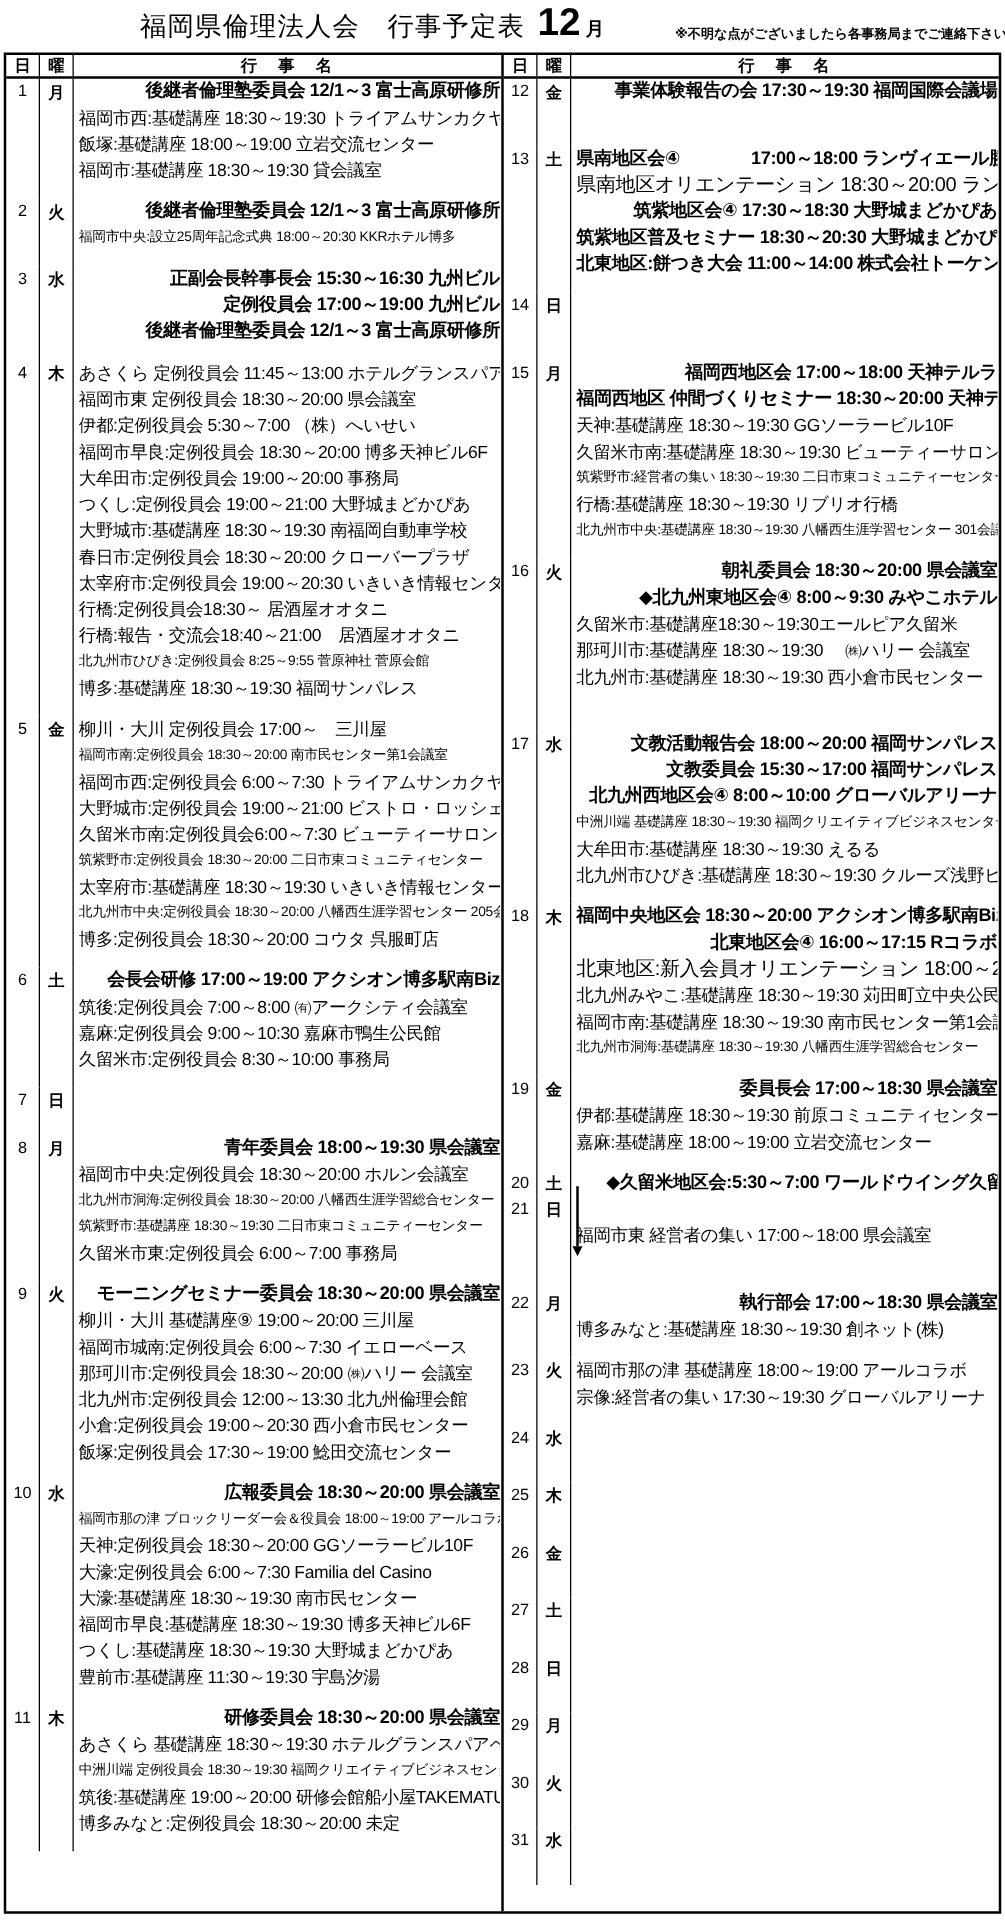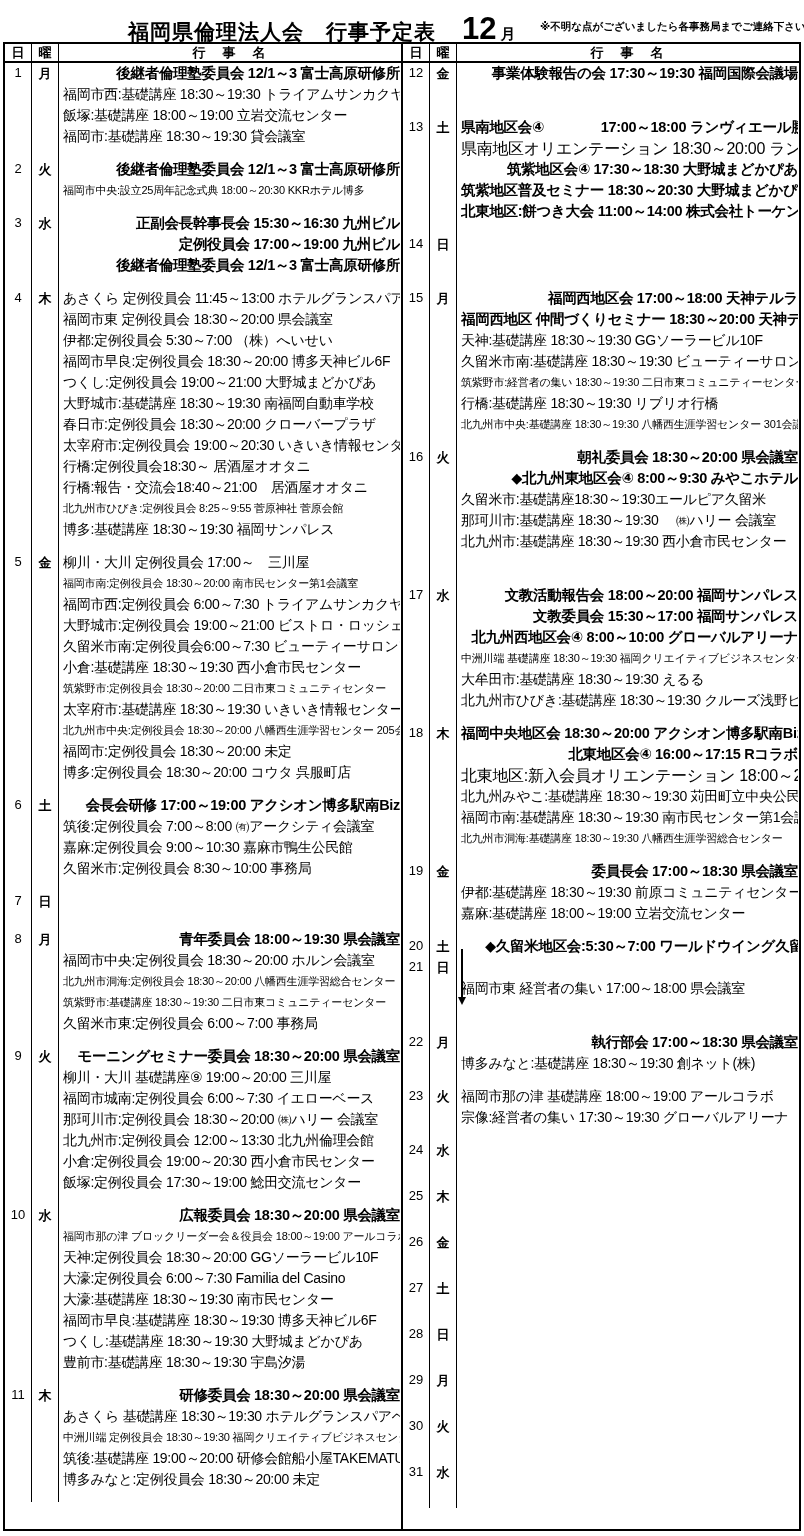--- a/index.html
+++ b/index.html
@@ -3,21 +3,21 @@
 <meta charset="utf-8">
 <style>
   html,body{margin:0;padding:0;background:#fff;}
   body{width:804px;height:1536px;overflow:hidden;color:#000;
        font-family:"Liberation Sans","DejaVu Sans",sans-serif;position:relative;}
   .sheet{position:absolute;inset:0;background:#fff;}
 
   
   .top{position:relative;height:42px;}
   .title-row{position:absolute;left:112px;top:2px;display:flex;align-items:baseline;white-space:nowrap;}
-  .title-row h1{margin:16px;font-size:21px;font-weight:bold;letter-spacing:1px;}
+  .title-row h1{margin:0;font-size:21px;font-weight:normal;letter-spacing:1px;}
   .month-num{font-size:31px;font-weight:bold;margin-left:10px;line-height:1;}
   .month-unit{font-size:15px;font-weight:bold;margin-left:4px;}
   .contact-note{position:absolute;left:540px;top:20px;font-size:10.5px;font-weight:bold;white-space:nowrap;}
   .abbr-note{position:absolute;left:56px;top:42px;font-size:11px;font-weight:bold;white-space:nowrap;}
 
   
   .cal{position:absolute;left:3px;right:3px;top:42px;bottom:5px;border:2px solid #000;display:flex;background:#fff;}
   .half{width:50%;display:flex;flex-direction:column;min-width:0;}
   .half.left{border-right:2px solid #000;}
   .thead{display:grid;grid-template-columns:27px 27px 1fr;border-bottom:2px solid #000;
@@ -99,44 +99,43 @@
             </div>
           </div>
           <div class="day-row">
             <div class="cell cell-num">4</div>
             <div class="cell cell-wd">木</div>
             <div class="cell cell-events">
               <div class="line normal">あさくら 定例役員会 11:45～13:00 ホテルグランスパアベニュー</div>
               <div class="line normal">福岡市東 定例役員会 18:30～20:00 県会議室</div>
               <div class="line normal">伊都:定例役員会 5:30～7:00 （株）へいせい</div>
               <div class="line normal">福岡市早良:定例役員会 18:30～20:00 博多天神ビル6F</div>
+              <div class="line normal">大牟田市:定例役員会 19:00～20:00 事務局</div>
               <div class="line normal">つくし:定例役員会 19:00～21:00 大野城まどかぴあ</div>
               <div class="line normal">大野城市:基礎講座 18:30～19:30 南福岡自動車学校</div>
               <div class="line normal">春日市:定例役員会 18:30～20:00 クローバープラザ</div>
               <div class="line normal">太宰府市:定例役員会 19:00～20:30 いきいき情報センター</div>
               <div class="line normal">行橋:定例役員会18:30～ 居酒屋オオタニ</div>
               <div class="line normal">行橋:報告・交流会18:40～21:00　居酒屋オオタニ</div>
               <div class="line small">北九州市ひびき:定例役員会 8:25～9:55 菅原神社 菅原会館</div>
               <div class="line normal">博多:基礎講座 18:30～19:30 福岡サンパレス</div>
             </div>
           </div>
           <div class="day-row">
             <div class="cell cell-num">5</div>
             <div class="cell cell-wd">金</div>
             <div class="cell cell-events">
               <div class="line normal">柳川・大川 定例役員会 17:00～　三川屋</div>
               <div class="line small">福岡市南:定例役員会 18:30～20:00 南市民センター第1会議室</div>
               <div class="line normal">福岡市西:定例役員会 6:00～7:30 トライアムサンカクヤ</div>
               <div class="line normal">大野城市:定例役員会 19:00～21:00 ビストロ・ロッシェ</div>
               <div class="line normal">久留米市南:定例役員会6:00～7:30 ビューティーサロンアン</div>
-              <div class="line normal">小倉:基礎講座 18:30～19:30 西小倉市民センター</div>
               <div class="line small">筑紫野市:定例役員会 18:30～20:00 二日市東コミュニティセンター</div>
               <div class="line normal">太宰府市:基礎講座 18:30～19:30 いきいき情報センター</div>
               <div class="line small">北九州市中央:定例役員会 18:30～20:00 八幡西生涯学習センター 205会議室</div>
-              <div class="line normal">福岡市:定例役員会 18:30～20:00 未定</div>
               <div class="line normal">博多:定例役員会 18:30～20:00 コウタ 呉服町店</div>
             </div>
           </div>
           <div class="day-row">
             <div class="cell cell-num">6</div>
             <div class="cell cell-wd">土</div>
             <div class="cell cell-events">
               <div class="line bold">会長会研修 17:00～19:00 アクシオン博多駅南Biz</div>
               <div class="line normal">筑後:定例役員会 7:00～8:00 ㈲アークシティ会議室</div>
               <div class="line normal">嘉麻:定例役員会 9:00～10:30 嘉麻市鴨生公民館</div>
@@ -176,21 +175,21 @@
             <div class="cell cell-num">10</div>
             <div class="cell cell-wd">水</div>
             <div class="cell cell-events">
               <div class="line bold">広報委員会 18:30～20:00 県会議室</div>
               <div class="line small">福岡市那の津 ブロックリーダー会＆役員会 18:00～19:00 アールコラボ</div>
               <div class="line normal">天神:定例役員会 18:30～20:00 GGソーラービル10F</div>
               <div class="line normal">大濠:定例役員会 6:00～7:30 Familia del Casino</div>
               <div class="line normal">大濠:基礎講座 18:30～19:30 南市民センター</div>
               <div class="line normal">福岡市早良:基礎講座 18:30～19:30 博多天神ビル6F</div>
               <div class="line normal">つくし:基礎講座 18:30～19:30 大野城まどかぴあ</div>
-              <div class="line normal">豊前市:基礎講座 18:30～19:30 宇島汐湯</div>
+              <div class="line normal">豊前市:基礎講座 11:30～19:30 宇島汐湯</div>
             </div>
           </div>
           <div class="day-row">
             <div class="cell cell-num">11</div>
             <div class="cell cell-wd">木</div>
             <div class="cell cell-events">
               <div class="line bold">研修委員会 18:30～20:00 県会議室</div>
               <div class="line normal">あさくら 基礎講座 18:30～19:30 ホテルグランスパアベニュー</div>
               <div class="line small">中洲川端 定例役員会 18:30～19:30 福岡クリエイティブビジネスセンター</div>
               <div class="line normal">筑後:基礎講座 19:00～20:00 研修会館船小屋TAKEMATU</div>

